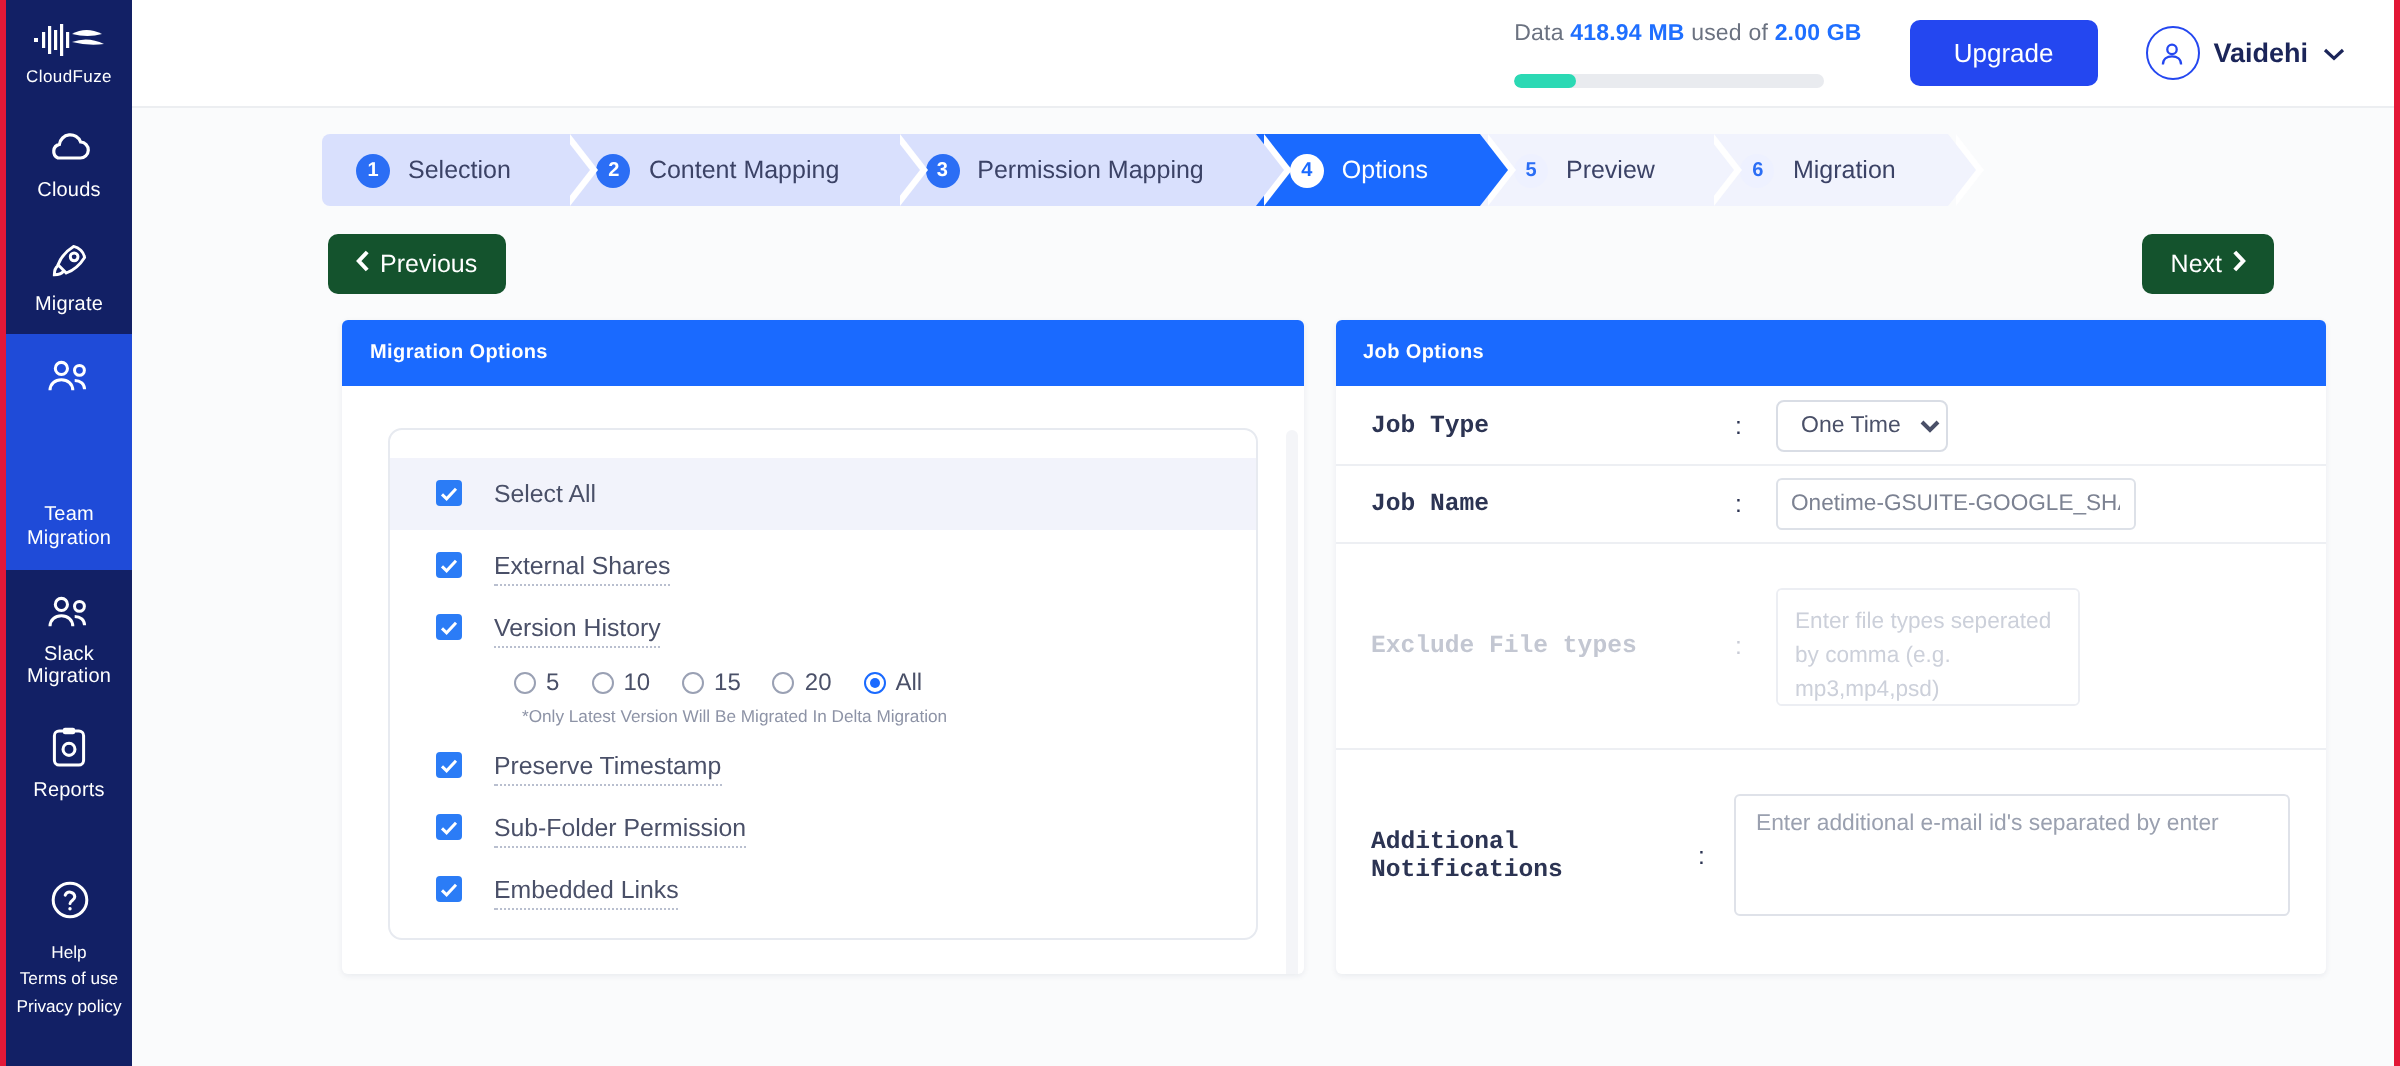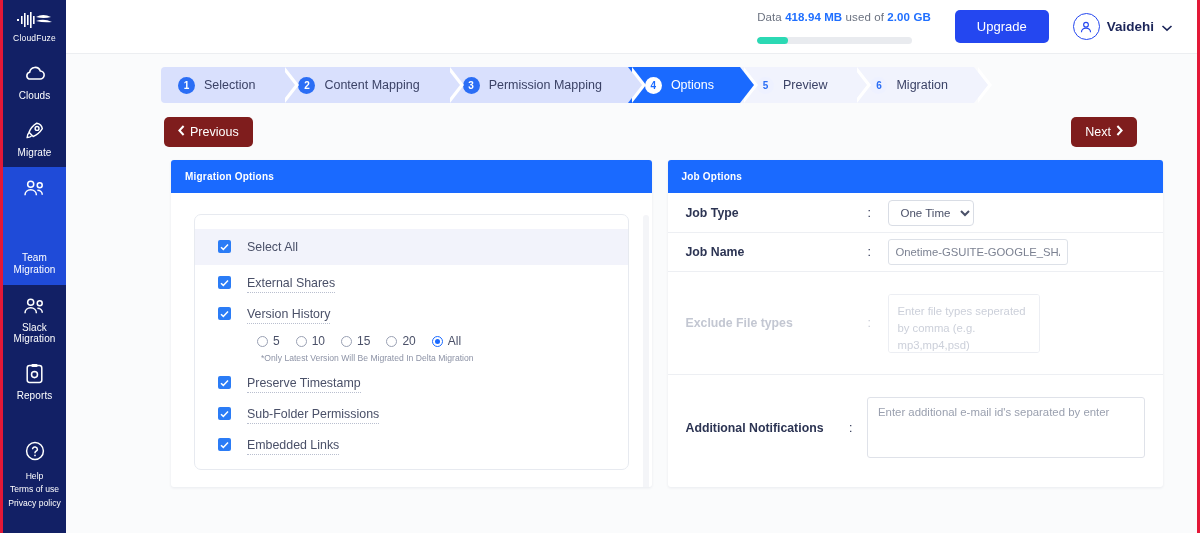--- a/index.html
+++ b/index.html
@@ -98,21 +98,21 @@
   .step-num {
     width: 17px; height: 17px; border-radius: 50%; background: #2b6ef5; color: #fff;
     font-size: 10px; display: flex; align-items: center; justify-content: center; font-weight: bold;
   }
   .step.current .step-num { background: #fff; color: #1a6aff; }
   .step.future .step-num { background: #eef1ff; color: #2b6ef5; border: 0; }
 
   
   .navrow { display: flex; justify-content: space-between; padding: 14px 60px 0 98px; }
   .btn-nav {
-    background: #7f1d1d; color: #fff; border: none; border-radius: 5px;
+    background: #14532d; color: #fff; border: none; border-radius: 5px;
     font-size: 12.5px; font-family: inherit; padding: 8px 14px; cursor: pointer;
     display: flex; align-items: center; gap: 5px;
   }
 
   
   .panels { display: flex; gap: 16px; padding: 13px 34px 0 105px; }
   .panel { background: #fff; border-radius: 3px; box-shadow: 0 1px 3px rgba(20,30,70,.07); overflow: hidden; }
   .panel-left { width: 513px; height: 327px; display: flex; flex-direction: column; }
   .panel-right { width: 529px; height: 327px; display: flex; flex-direction: column; }
   .panel-head {
@@ -149,21 +149,21 @@
   .ver-note { font-size: 8.6px; color: #8d93a6; padding: 5px 23px 6px 66px; }
 
   
   .scrolltrack {
     position: absolute; right: 3px; top: 22px; width: 6px; height: 278px;
     background: #f4f5f8; border-radius: 3px;
   }
 
   
   .jrow { display: flex; align-items: center; border-bottom: 1px solid #edeff3; padding: 0 18px; }
-  .jrow-label { font-size: 12.3px; font-weight: bold; color: #2c3453; width: 182px; }
+  .jrow-label { font-size: 12.3px; font-weight: bold; color: #2c3453; width: 182px; font-family: Liberation Mono, monospace; }
   .jrow-label.muted { color: #c3c7d2; }
   .jrow-colon { font-size: 12.3px; color: #2c3453; width: 20px; }
   .jrow-colon.muted { color: #c9ccd6; }
   .jrow-1 { height: 40px; }
   .jrow-2 { height: 39px; }
   .jrow-3 { height: 103px; }
   .jrow-4 { height: 105px; }
   .sel {
     width: 86px; height: 26px; border: 1px solid #d9dde5; border-radius: 4px;
     background: #fff; font-family: inherit; font-size: 11.5px; color: #4a5068;
@@ -423,21 +423,21 @@
               </span>
               <span class="opt-label dotted">Preserve Timestamp</span>
             </div>
 
             <div class="opt-row">
               <span class="cb">
                 <svg width="9" height="8" viewBox="0 0 9 8" fill="none" stroke="#fff" stroke-width="1.5">
                     <path d="M1 4.2 3.3 6.4 8 1.4"></path>
                   </svg>
               </span>
-              <span class="opt-label dotted">Sub-Folder Permissions</span>
+              <span class="opt-label dotted">Sub-Folder Permission</span>
             </div>
 
             <div class="opt-row">
               <span class="cb">
                 <svg width="9" height="8" viewBox="0 0 9 8" fill="none" stroke="#fff" stroke-width="1.5">
                     <path d="M1 4.2 3.3 6.4 8 1.4"></path>
                   </svg>
               </span>
               <span class="opt-label dotted">Embedded Links</span>
             </div>

